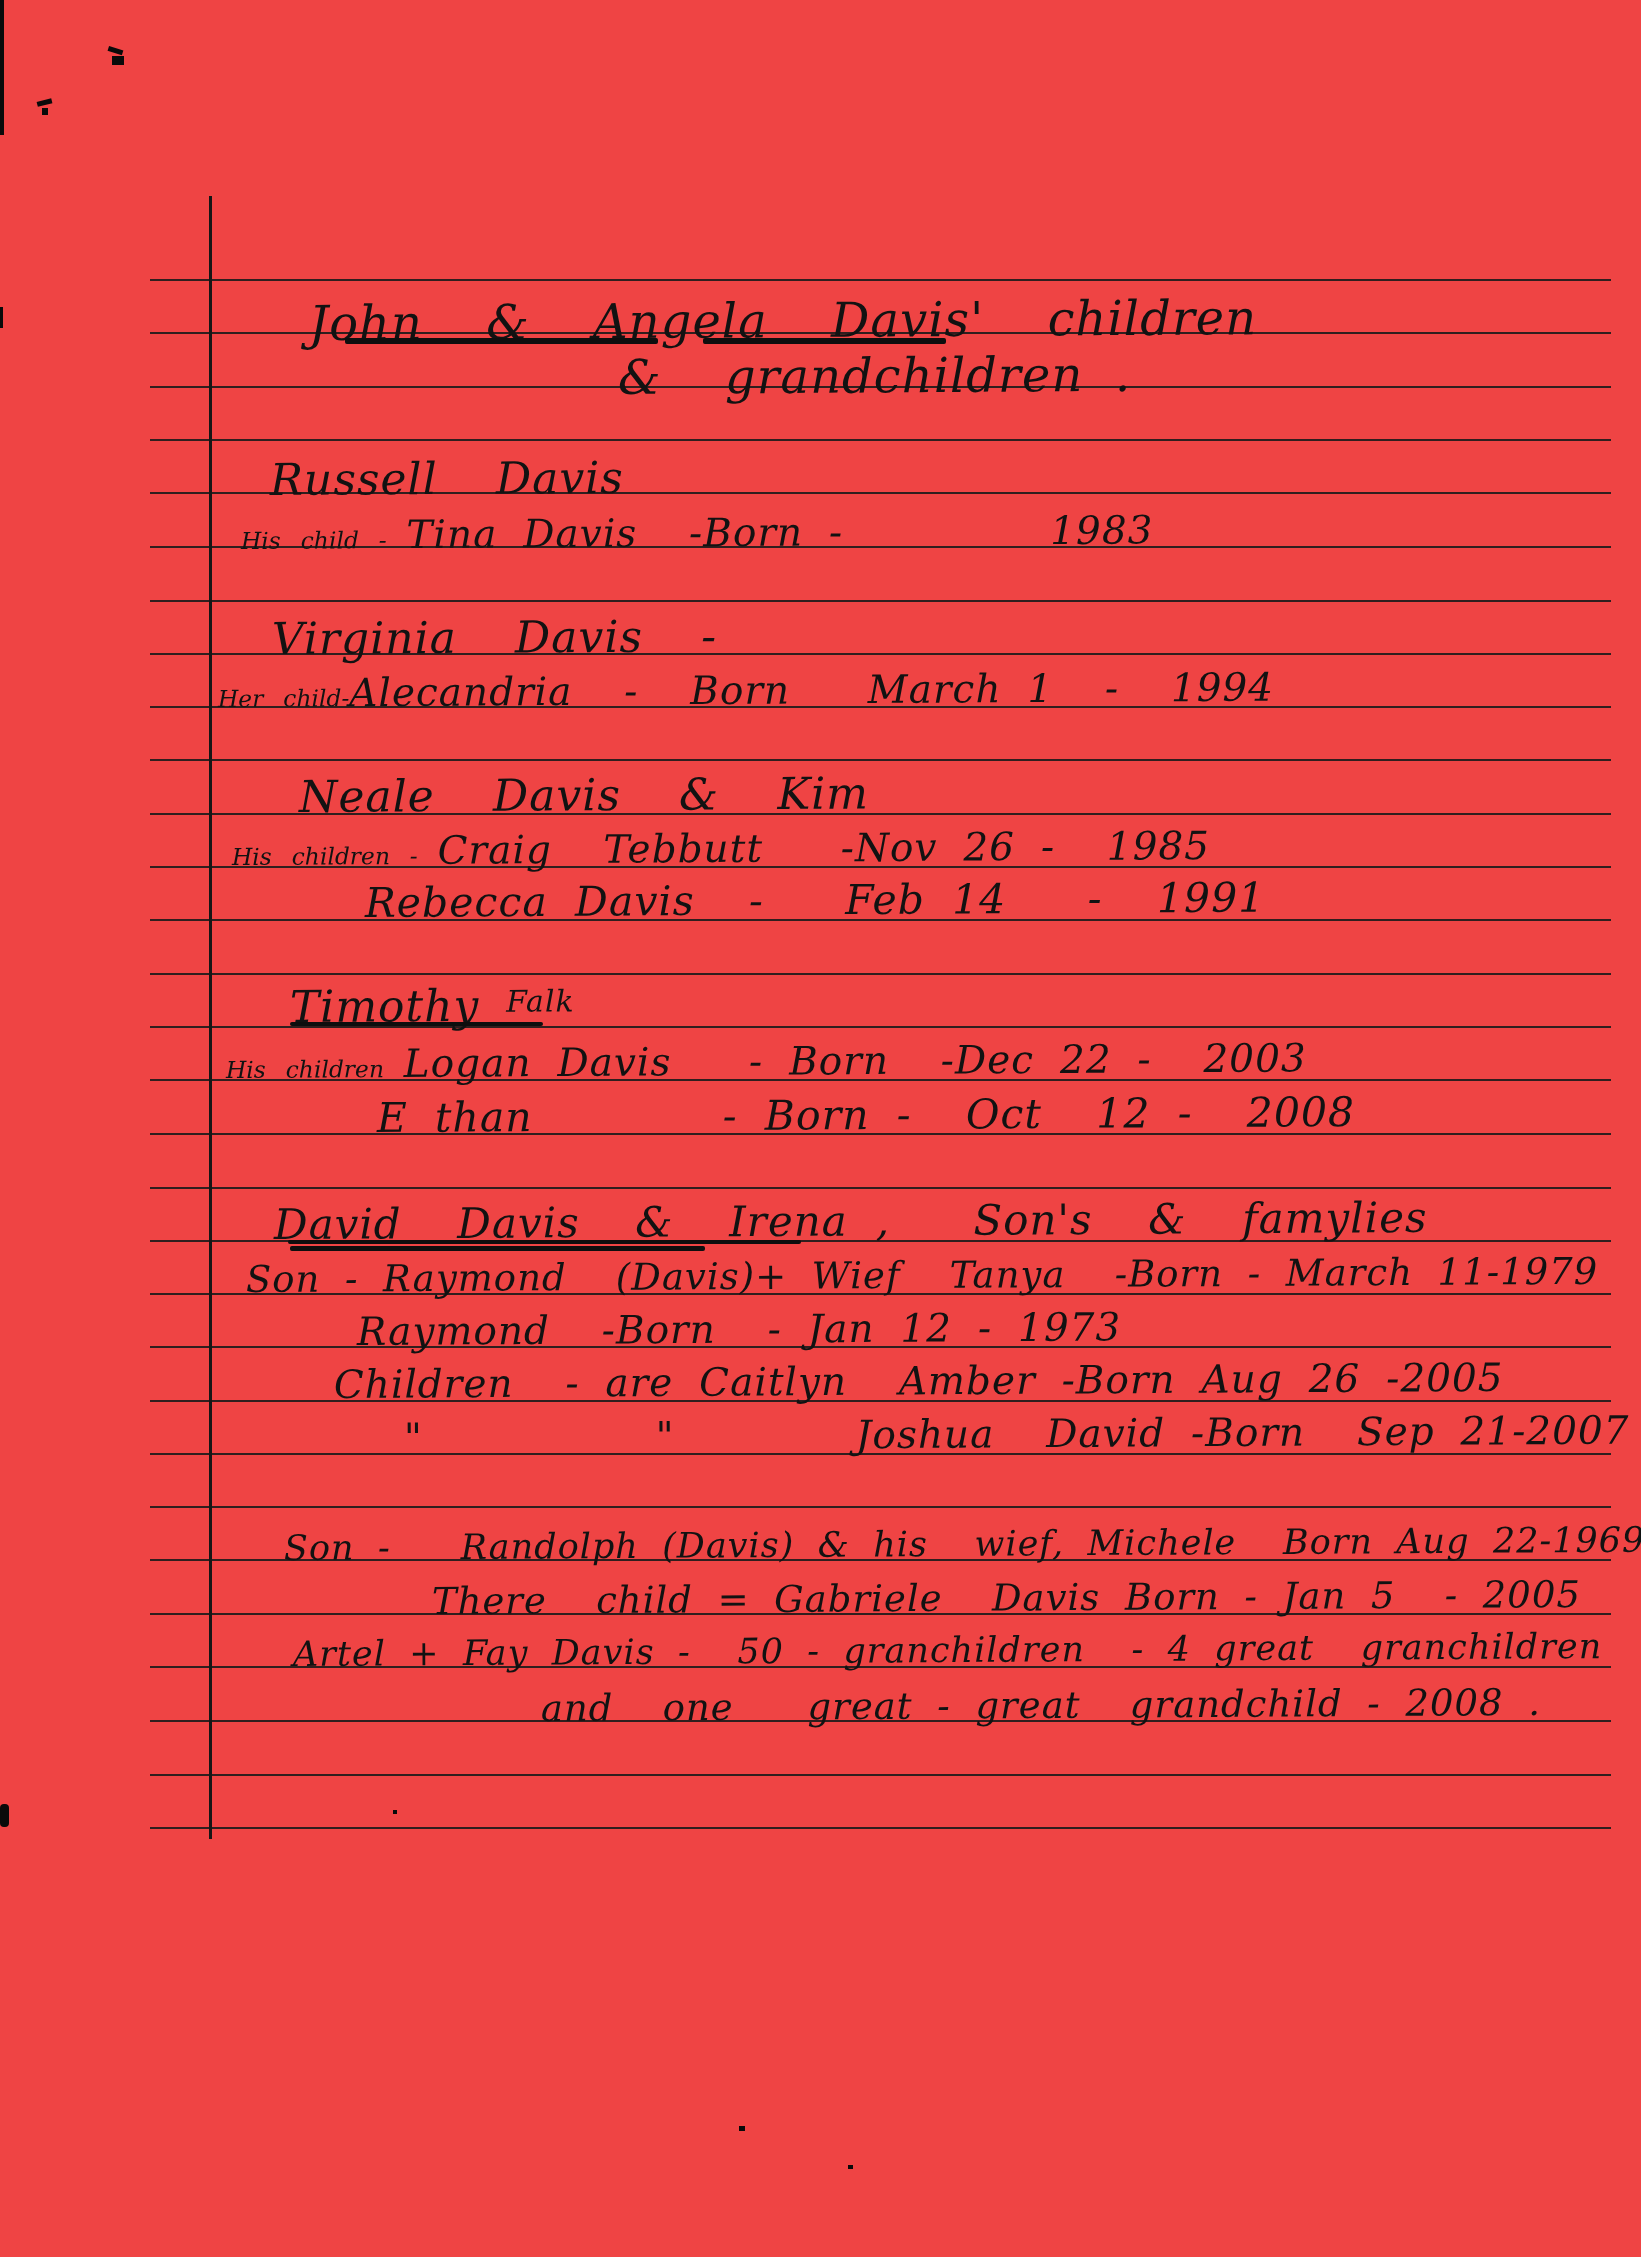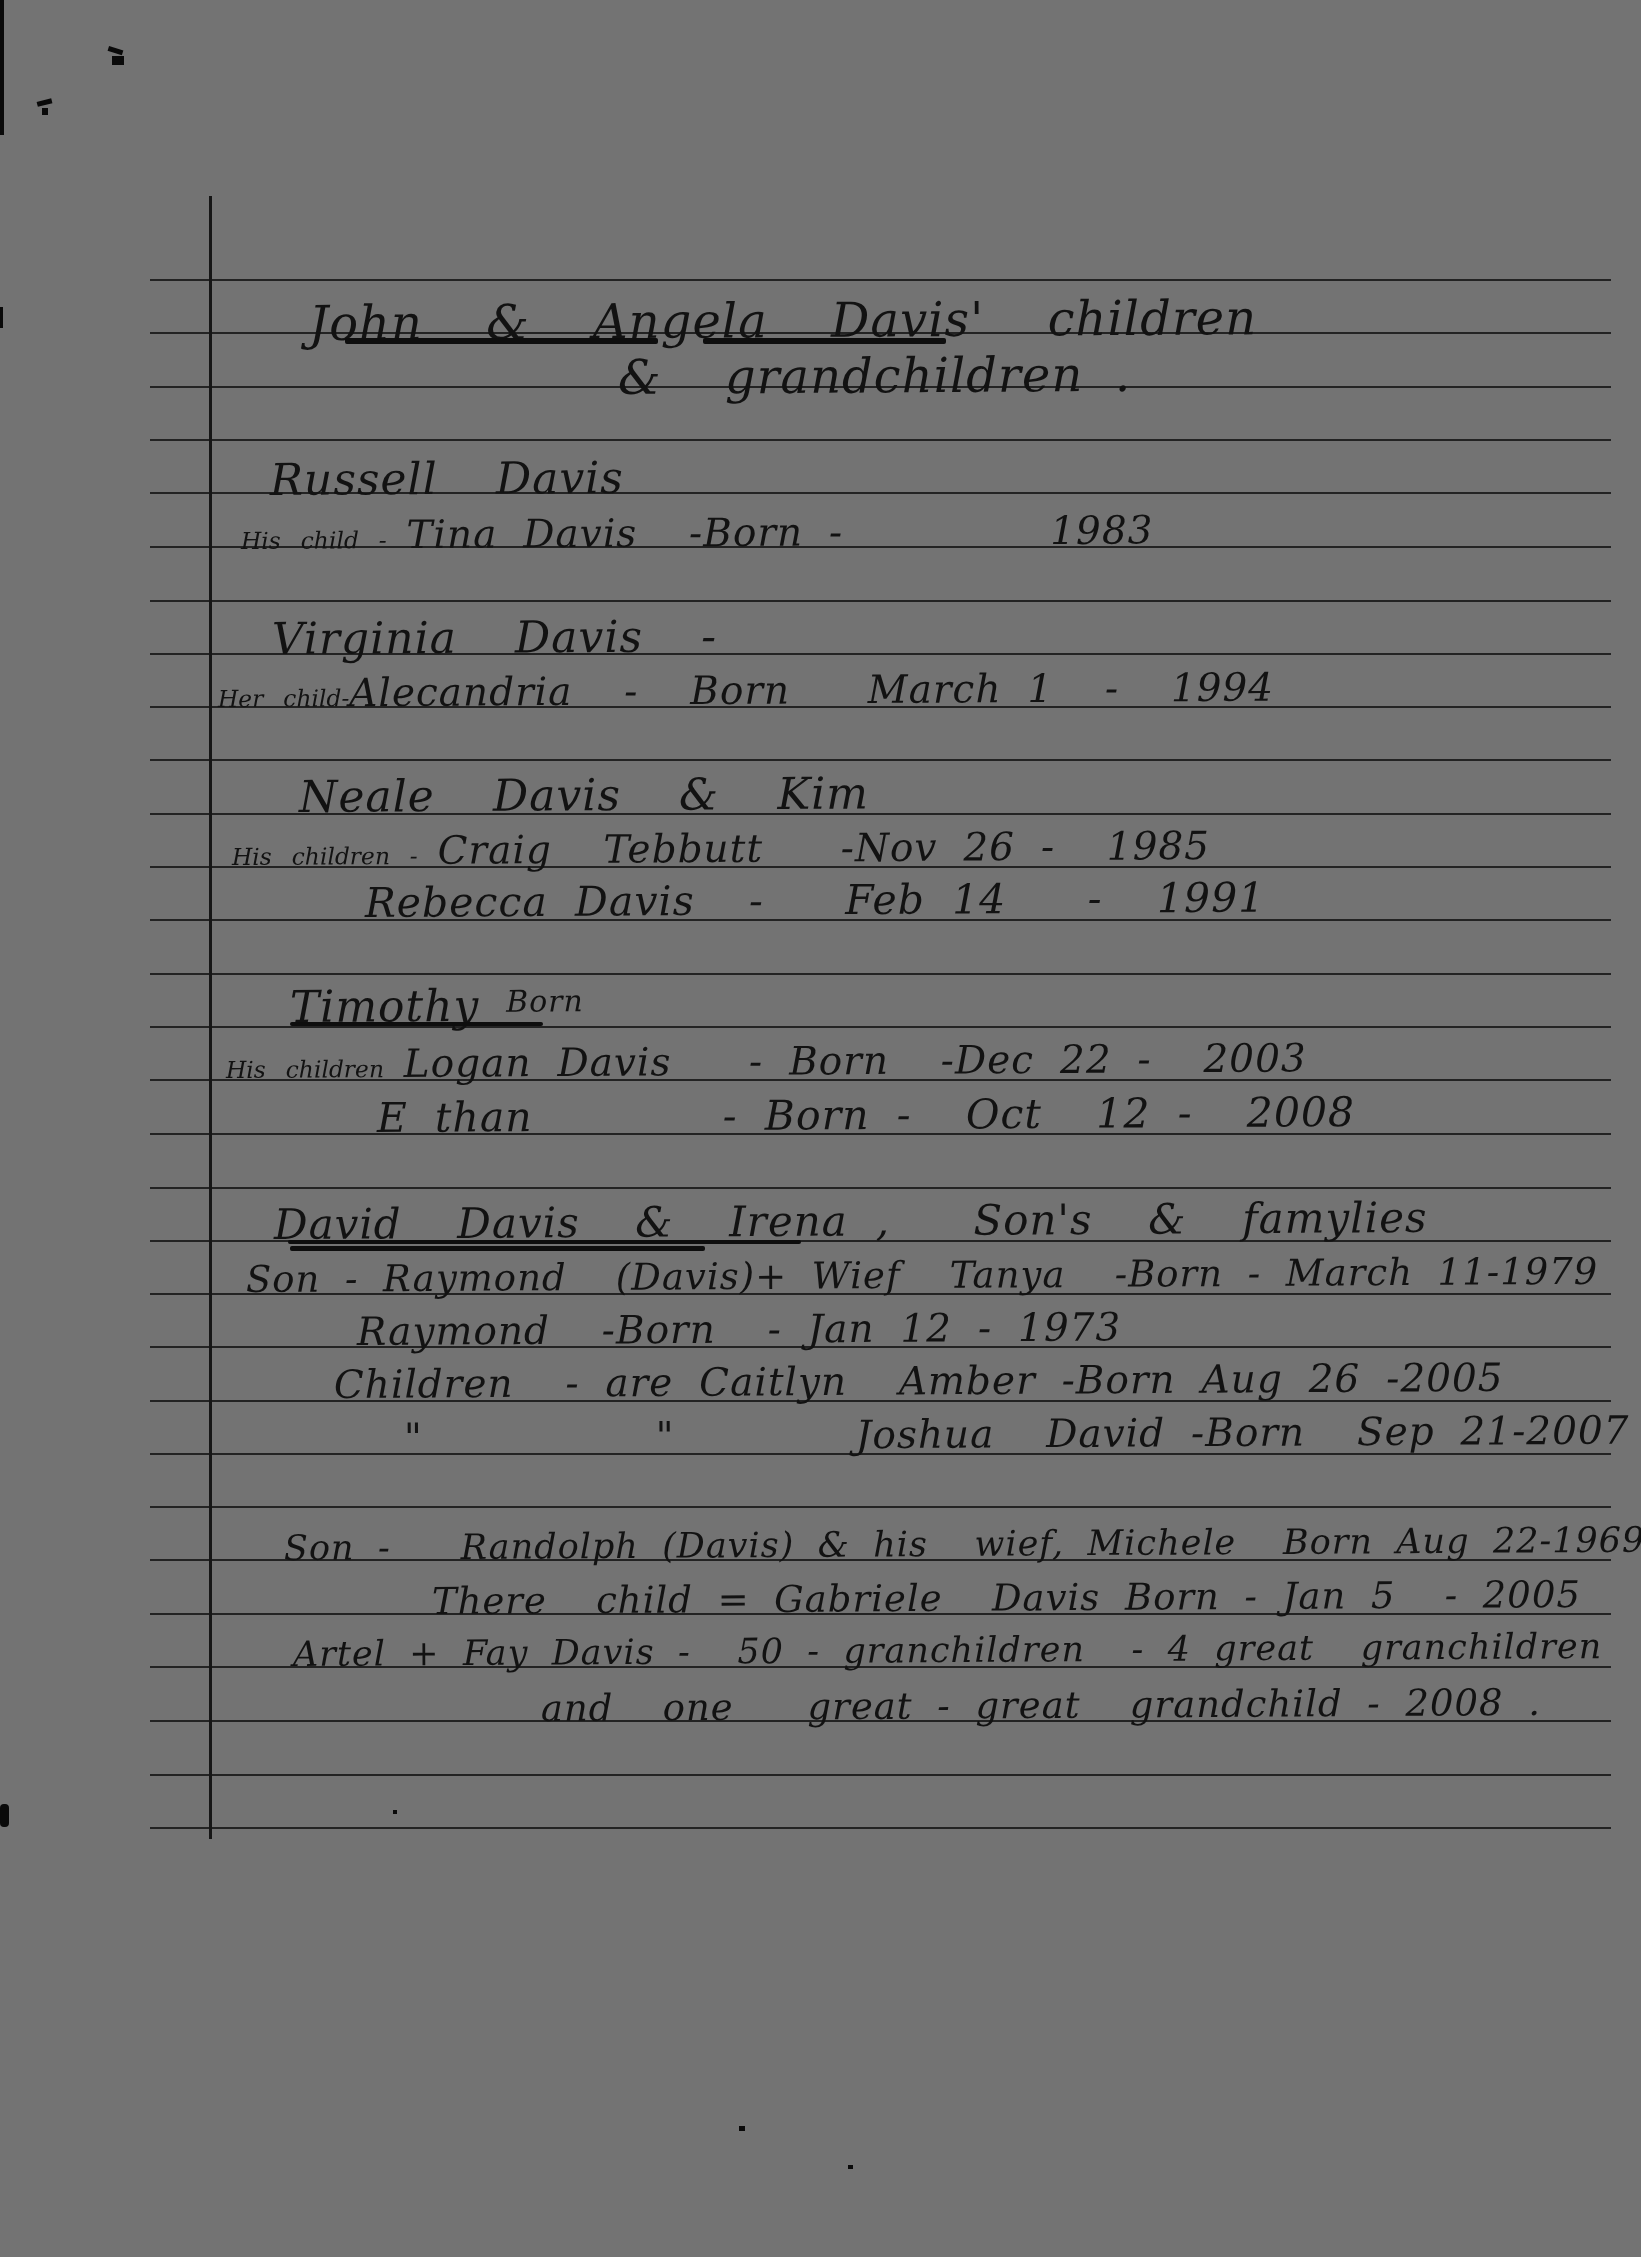--- a/index.html
+++ b/index.html
@@ -1,19 +1,19 @@
 <!DOCTYPE html>
 <html><head>
 <meta charset="utf-8">
 <style>
   html,body { margin:0; padding:0; background:#e8e8e8; }
   .page {
     position:relative;
     width:1641px; height:2257px;
-    background:#737373;
+    background:#ef4444;
     overflow:hidden;
     font-family:"DejaVu Serif", serif;
   }
   
   .rule {
     position:absolute;
     left:150px; width:1461px; height:1.9px;
     background:#1b1b1b; opacity:.9;
   }
   .margin-line {
@@ -86,21 +86,21 @@
   <div class="hw" style="left:270px; top:458px; font-size:44px;">Russell  Davis</div>
   <div class="hw" style="left:241px; top:516px; font-size:39px;"><span class="pre">His child - </span><span>Tina Davis  -Born -        1983</span></div>
 
   <div class="hw" style="left:272px; top:617px; font-size:44px;">Virginia  Davis  -</div>
   <div class="hw" style="left:218px; top:674px; font-size:39px;"><span class="pre">Her child-</span><span>Alecandria  -  Born   March 1  -  1994</span></div>
 
   <div class="hw" style="left:299px; top:775px; font-size:44px;">Neale  Davis  &amp;  Kim</div>
   <div class="hw" style="left:232px; top:832px; font-size:39px;"><span class="pre">His children - </span><span>Craig  Tebbutt   -Nov 26 -  1985</span></div>
   <div class="hw" style="left:365px; top:883px; font-size:41px;">Rebecca Davis  -   Feb 14   -  1991</div>
 
-  <div class="hw" style="left:290px; top:985px; font-size:44px;"><span>Timothy</span><span class="post">Born</span></div>
+  <div class="hw" style="left:290px; top:985px; font-size:44px;"><span>Timothy</span><span class="post">Falk</span></div>
   <div class="hw" style="left:226px; top:1045px; font-size:39px;"><span class="pre">His children </span><span>Logan Davis   - Born  -Dec 22 -  2003</span></div>
   <div class="hw" style="left:377px; top:1098px; font-size:41px;">E than       - Born -  Oct  12 -  2008</div>
 
   <div class="hw" style="left:274px; top:1204px; font-size:42px;">David  Davis  &amp;  Irena ,   Son's  &amp;  famylies</div>
   <div class="hw" style="left:246px; top:1261px; font-size:37px;">Son - Raymond  (Davis)+ Wief  Tanya  -Born - March 11-1979</div>
   <div class="hw" style="left:357px; top:1312px; font-size:39px;">Raymond  -Born  - Jan 12 - 1973</div>
   <div class="hw" style="left:334px; top:1365px; font-size:39px;">Children  - are Caitlyn  Amber -Born Aug 26 -2005</div>
   <div class="hw" style="left:404px; top:1418px; font-size:39px;">"         "       Joshua  David -Born  Sep 21-2007</div>
 
   <div class="hw" style="left:284px; top:1531px; font-size:35px;">Son -   Randolph (Davis) &amp; his  wief, Michele  Born Aug 22-1969</div>

